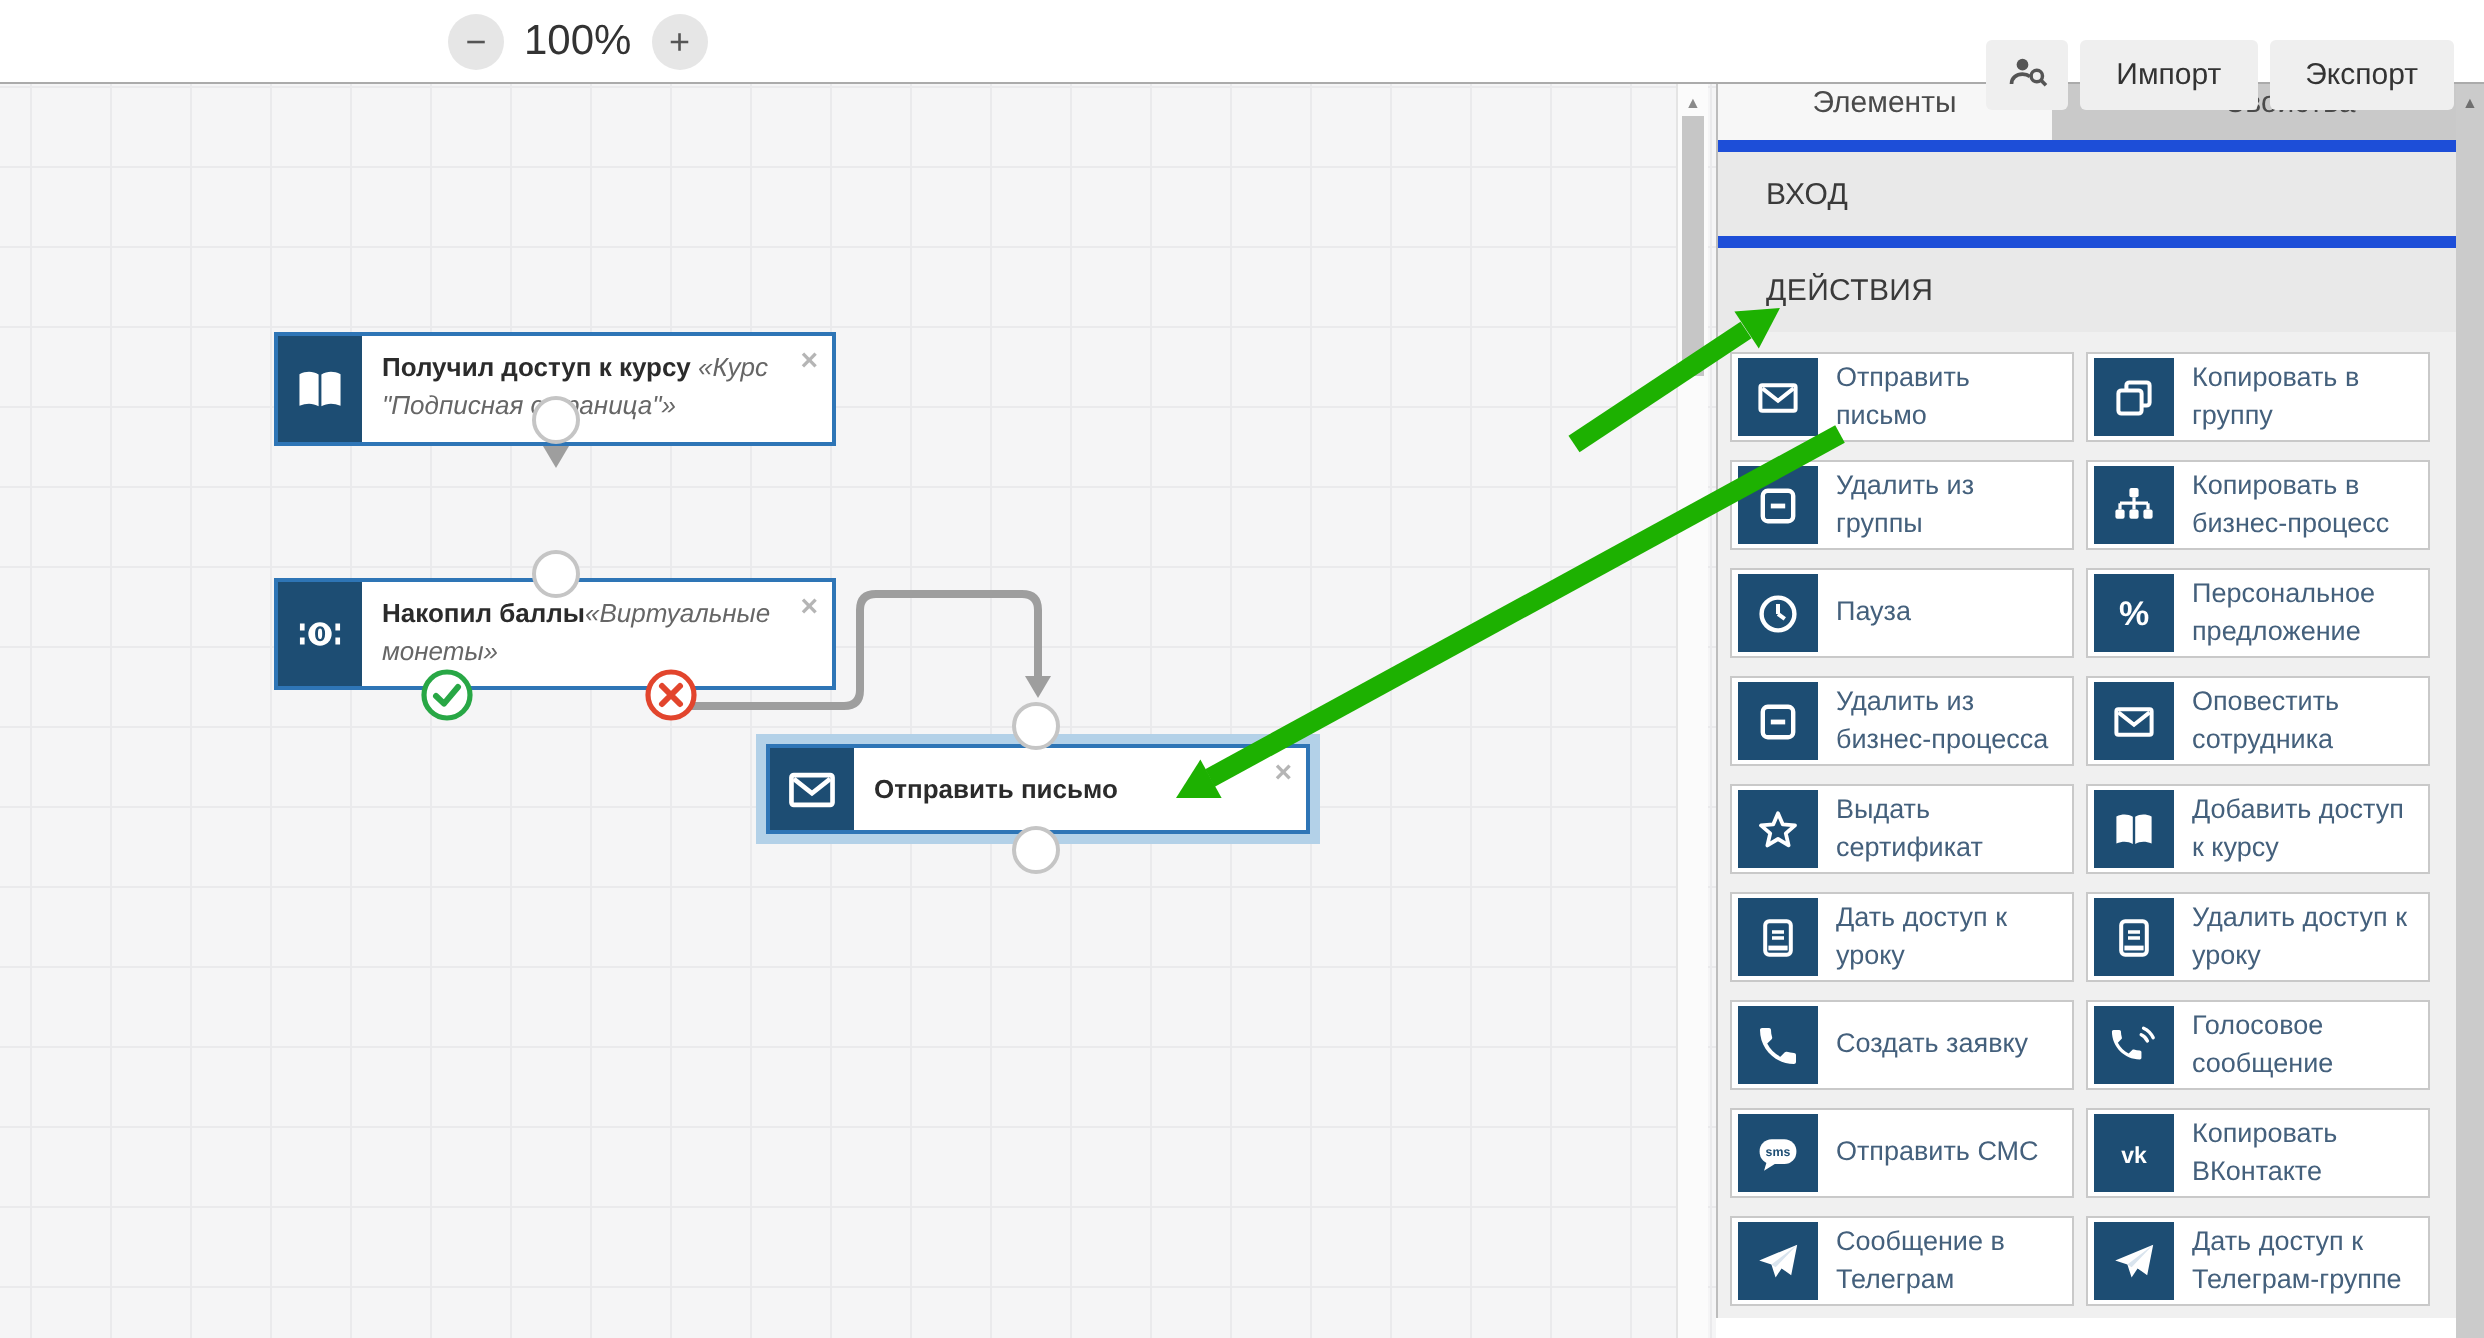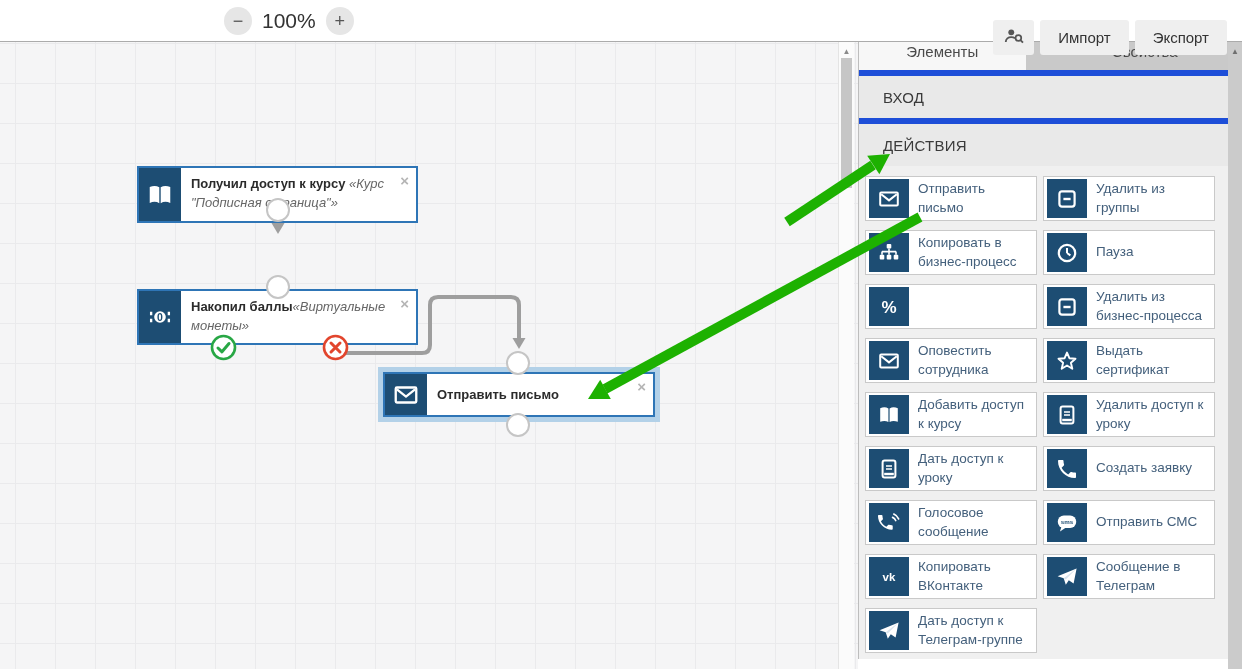--- a/index.html
+++ b/index.html
@@ -189,20 +189,29 @@
             <svg width="24" height="24" viewBox="0 0 24 24">
               <rect x="3.2" y="5.6" width="17.6" height="12.8" rx="1" fill="none" stroke="#fff" stroke-width="2"></rect>
               <path d="M4.2 7.2 L12 13.4 L19.8 7.2" fill="none" stroke="#fff" stroke-width="2"></path>
             </svg>
           </div>
           <div class="action-label">Отправить письмо</div>
         </div>
         <div class="action">
           <div class="action-icon">
             <svg width="24" height="24" viewBox="0 0 24 24">
+              <rect x="8.2" y="4.2" width="11.6" height="11.6" rx="1.5" fill="none" stroke="#fff" stroke-width="2"></rect>
+              <rect x="4.2" y="8.2" width="11.6" height="11.6" rx="1.5" fill="#1d4d73" stroke="#fff" stroke-width="2"></rect>
+            </svg>
+          </div>
+          <div class="action-label">Копировать в группу</div>
+        </div>
+        <div class="action">
+          <div class="action-icon">
+            <svg width="24" height="24" viewBox="0 0 24 24">
               <rect x="4.4" y="4.4" width="15.2" height="15.2" rx="2.5" fill="none" stroke="#fff" stroke-width="2.2"></rect>
               <line x1="8.4" y1="12" x2="15.6" y2="12" stroke="#fff" stroke-width="2.4"></line>
             </svg>
           </div>
           <div class="action-label">Удалить из группы</div>
         </div>
         <div class="action">
           <div class="action-icon">
             <svg width="24" height="24" viewBox="0 0 24 24">
               <rect x="9.7" y="3" width="4.6" height="4.6" rx="1" fill="#fff"></rect>
@@ -222,20 +231,21 @@
             </svg>
           </div>
           <div class="action-label">Пауза</div>
         </div>
         <div class="action">
           <div class="action-icon">
             <svg width="24" height="24" viewBox="0 0 24 24">
               <text x="12" y="17.6" text-anchor="middle" font-size="17" font-weight="bold" fill="#fff" font-family="Liberation Sans, sans-serif">%</text>
             </svg>
           </div>
+          <div class="action-label">Персональное предложение</div>
         </div>
         <div class="action">
           <div class="action-icon">
             <svg width="24" height="24" viewBox="0 0 24 24">
               <rect x="4.4" y="4.4" width="15.2" height="15.2" rx="2.5" fill="none" stroke="#fff" stroke-width="2.2"></rect>
               <line x1="8.4" y1="12" x2="15.6" y2="12" stroke="#fff" stroke-width="2.4"></line>
             </svg>
           </div>
           <div class="action-label">Удалить из бизнес-процесса</div>
         </div>
@@ -266,31 +276,31 @@
           <div class="action-label">Добавить доступ к курсу</div>
         </div>
         <div class="action">
           <div class="action-icon">
             <svg width="24" height="24" viewBox="0 0 24 24">
               <rect x="5.6" y="3.6" width="12.8" height="16.8" rx="2" fill="none" stroke="#fff" stroke-width="2"></rect>
               <path d="M9 9 H15 M9 12 H15" stroke="#fff" stroke-width="1.7"></path>
               <path d="M7.2 17 H16.8" stroke="#fff" stroke-width="2.4"></path>
             </svg>
           </div>
-          <div class="action-label">Удалить доступ к уроку</div>
+          <div class="action-label">Дать доступ к уроку</div>
         </div>
         <div class="action">
           <div class="action-icon">
             <svg width="24" height="24" viewBox="0 0 24 24">
               <rect x="5.6" y="3.6" width="12.8" height="16.8" rx="2" fill="none" stroke="#fff" stroke-width="2"></rect>
               <path d="M9 9 H15 M9 12 H15" stroke="#fff" stroke-width="1.7"></path>
               <path d="M7.2 17 H16.8" stroke="#fff" stroke-width="2.4"></path>
             </svg>
           </div>
-          <div class="action-label">Дать доступ к уроку</div>
+          <div class="action-label">Удалить доступ к уроку</div>
         </div>
         <div class="action">
           <div class="action-icon">
             <svg width="24" height="24" viewBox="0 0 24 24">
               <path d="M6.62 10.79c1.44 2.83 3.76 5.14 6.59 6.59l2.2-2.21c.27-.27.67-.36 1.02-.24 1.12.37 2.33.57 3.57.57.55 0 1 .45 1 1V20c0 .55-.45 1-1 1-9.39 0-17-7.61-17-17 0-.55.45-1 1-1h3.5c.55 0 1 .45 1 1 0 1.25.2 2.45.57 3.57.11.35.03.74-.25 1.02l-2.2 2.2z" fill="#fff"></path>
             </svg>
           </div>
           <div class="action-label">Создать заявку</div>
         </div>
         <div class="action">

